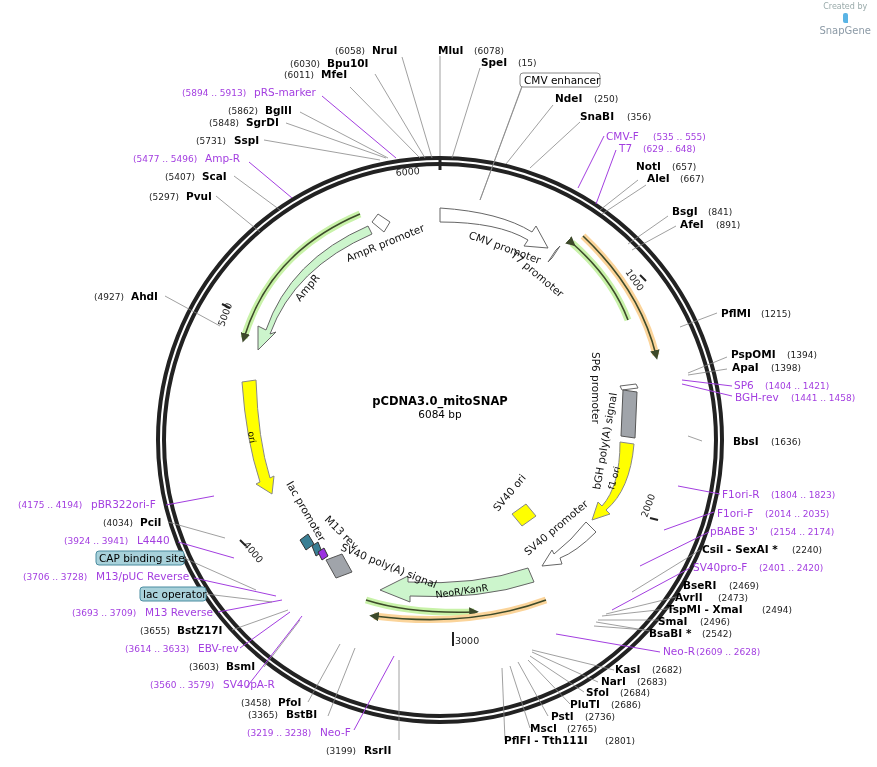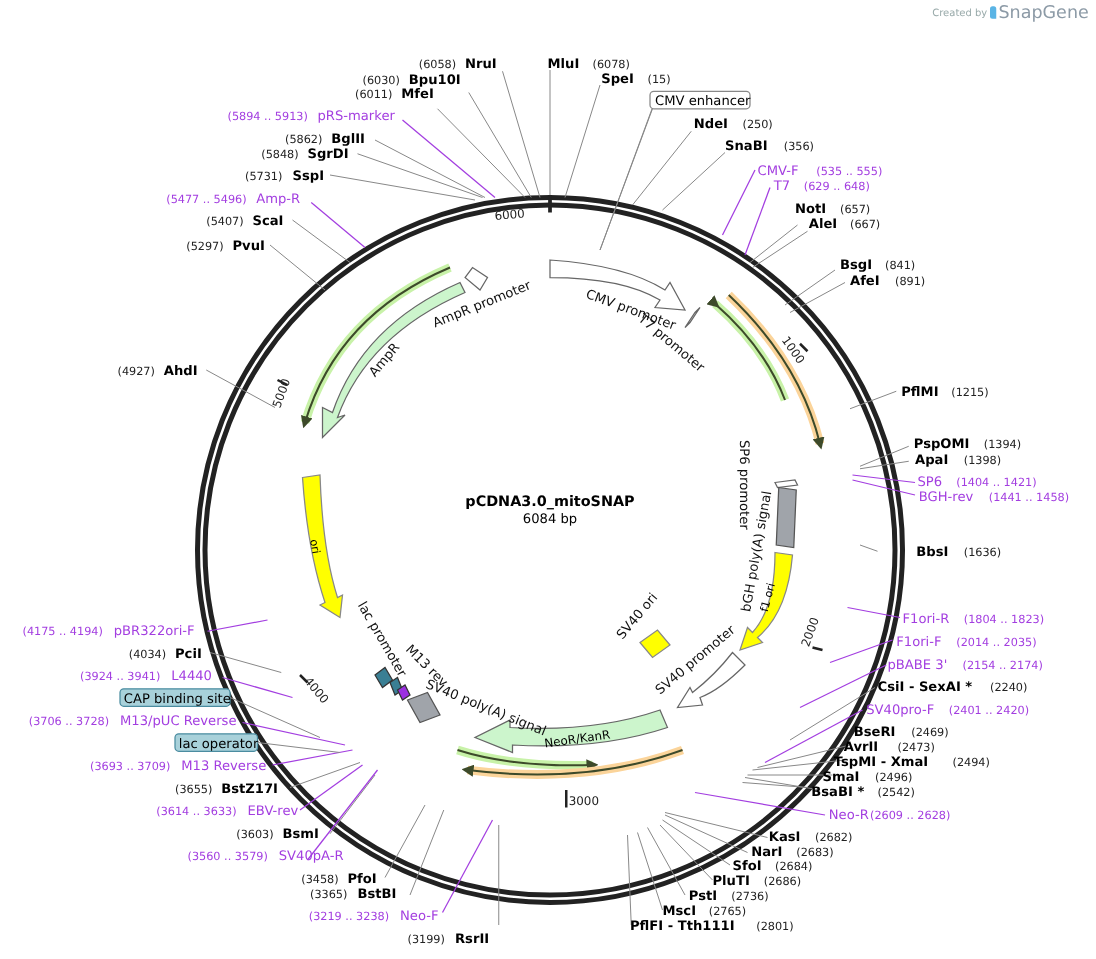--- a/index.html
+++ b/index.html
@@ -1,19 +1,19 @@
 <!DOCTYPE html>
 <html><head>
 <meta charset="utf-8">
 <style>
   html,body{margin:0;padding:0;background:#fff;}
   body{width:877px;height:767px;position:relative;overflow:hidden;font-family:"DejaVu Sans","Liberation Sans",sans-serif;}
   #map{position:absolute;left:0;top:0;}
-  .credit{position:absolute;right:6px;top:2px;font-size:8px;color:#9aa;display:flex;align-items:center;gap:2px;}
-  .credit .brand{font-size:14px;color:#8c9aa6;}
+  .credit{position:absolute;right:6px;top:2px;font-size:8px;color:#9aa;display:flex;align-items:center;gap:2px;flex-direction:column;}
+  .credit .brand{font-size:10px;color:#8c9aa6;}
   .credit .logo{display:inline-block;width:5px;height:10px;background:#5ab4e5;border-radius:2px 2px 0 2px;}
   .enz{font-size:10.5px;font-weight:bold;fill:#000;}
   .pos{font-size:9px;fill:#222;}
   .prim{font-size:10.5px;fill:#a33ee0;}
   .primpos{font-size:9px;fill:#a33ee0;}
   .feat{font-size:10.5px;fill:#111;}
 </style>
 </head>
 <body>
 

